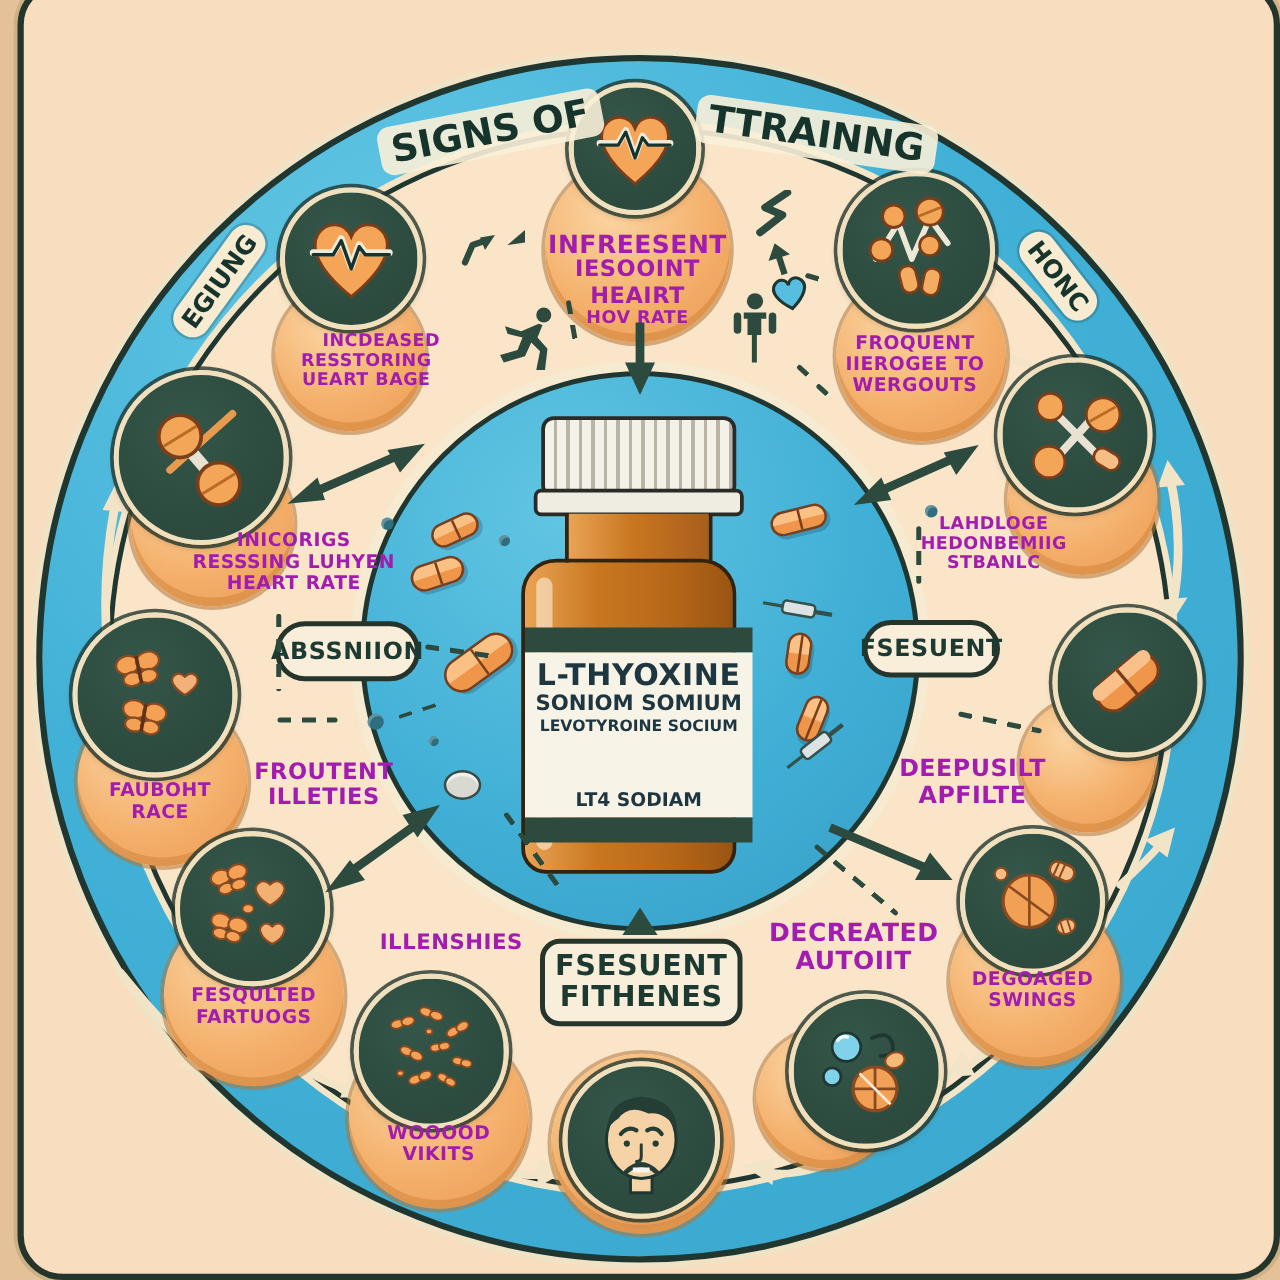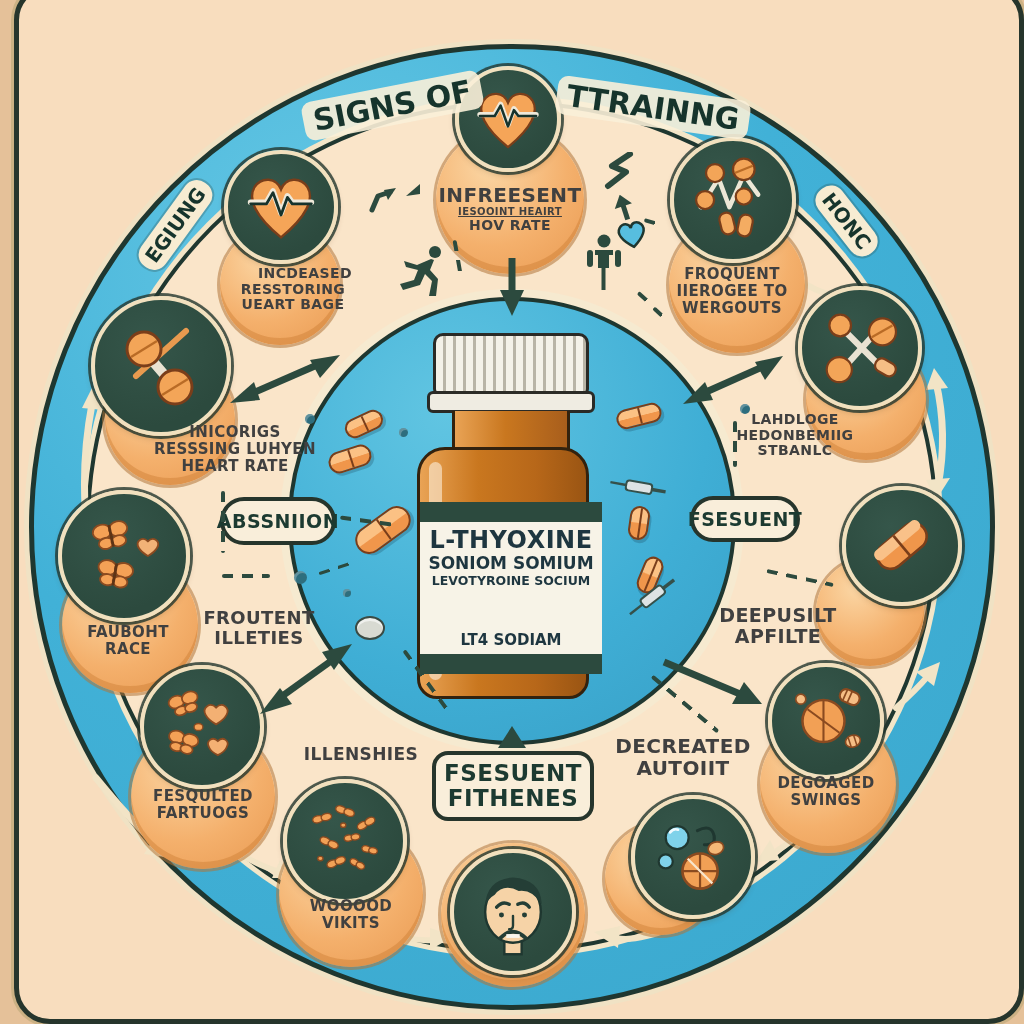--- a/index.html
+++ b/index.html
@@ -6,21 +6,21 @@
   body{width:1024px;height:1024px;background:#E5C199;font-family:"DejaVu Sans",sans-serif;overflow:hidden;}
   .abs{position:absolute;}
   #scene{position:relative;width:1024px;height:1024px;}
   .card{left:14px;top:-16px;width:1000px;height:1030px;background:#F8DDBE;border:5px solid #26352C;border-radius:36px;box-shadow:0 0 0 3px #CBB184;}
   .circle{border-radius:50%;box-sizing:border-box;}
   .big-circle{left:29px;top:44px;width:966px;height:966px;border:5px solid #1F3730;background:radial-gradient(circle at 32% 22%,#66C8E5 0%,#41B1D7 45%,#3AA7CD 100%);box-shadow:0 0 0 5px #F0E2C4;}
   .peach-circle{left:86px;top:101px;width:852px;height:852px;border:4px solid #1F3730;background:#FAE5C9;box-shadow:0 0 0 5px #F3E6C8;}
   .inner-blue{left:288px;top:297px;width:448px;height:448px;border:4px solid #1F3730;background:radial-gradient(circle at 35% 25%,#61C5E2 0%,#3FAED5 60%,#389FC6 100%);box-shadow:0 0 0 8px #F6EAD0;}
   .disc{border-radius:50%;background:radial-gradient(circle at 40% 32%,#35564A,#2C4A3E 70%);border:4px solid #F1E0BE;box-shadow:0 0 0 3px rgba(35,55,46,.8),0 3px 6px rgba(90,50,10,.25);display:flex;align-items:center;justify-content:center;box-sizing:border-box;}
   .coin{border-radius:50%;background:radial-gradient(circle at 36% 28%,#FBD6A4 0%,#F4B06C 55%,#E99A52 100%);box-shadow:inset 0 -7px 0 rgba(195,115,40,.35),0 0 0 3px rgba(176,116,56,.55);}
-  .lbl{position:absolute;text-align:center;font-weight:bold;color:#404040;line-height:1.12;letter-spacing:.4px;text-transform:uppercase;}
+  .lbl{position:absolute;text-align:center;font-weight:bold;color:#a21caf;line-height:1.12;letter-spacing:.4px;text-transform:uppercase;}
   .box{position:absolute;box-sizing:border-box;background:#F9EEDA;border:4px solid #26352C;border-radius:26px;display:flex;flex-direction:column;align-items:center;justify-content:center;font-weight:bold;color:#1C3A31;letter-spacing:.5px;}
   .arc-word{position:absolute;font-weight:bold;color:#16342C;background:rgba(249,240,216,.9);padding:2px 10px;border-radius:10px;white-space:nowrap;}
   .ring-tag{position:absolute;font-weight:bold;color:#16342C;background:#F7ECD2;border-radius:14px;padding:3px 8px;white-space:nowrap;box-shadow:0 0 0 2px rgba(40,60,50,.25);}
   .dash{position:absolute;height:4px;background:repeating-linear-gradient(90deg,#2C4A3E 0 11px,transparent 11px 20px);border-radius:2px;}
   .dot{position:absolute;border-radius:50%;background:#2E6E7E;box-shadow:inset 2px 2px 0 rgba(255,255,255,.25);}
   .pill2{position:absolute;box-sizing:border-box;border:2.5px solid #7A3E1A;border-radius:999px;background:linear-gradient(180deg,#FBC184 0 48%,#F0964B 52%);box-shadow:2px 3px 0 rgba(20,60,80,.25);}
   .pill2:after{content:"";position:absolute;left:50%;top:0;bottom:0;width:2px;background:#7A3E1A;}
   svg{display:block;}
 </style>
 </head>
@@ -111,21 +111,21 @@
   <div class="abs coin" style="left:436px;top:126px;width:148px;height:148px;"></div>
   <div class="abs disc" style="left:455px;top:66px;width:106px;height:106px;">
     <svg width="74" height="74" viewBox="0 0 100 100">
         <path d="M50 88 C18 62 8 40 17 25 C26 12 44 13 50 28 C56 13 74 12 83 25 C92 40 82 62 50 88Z" fill="#F5A558" stroke="#7A3E1A" stroke-width="3"></path>
         <polyline points="12,44 32,44 40,30 50,58 58,36 64,44 88,44" fill="none" stroke="#EFE9DA" stroke-width="7" stroke-linecap="round" stroke-linejoin="round"></polyline>
         <polyline points="12,46 32,46 40,32 50,60 58,38 64,46 88,46" fill="none" stroke="#17332C" stroke-width="3.5" stroke-linecap="round" stroke-linejoin="round"></polyline>
       </svg>
   </div>
   <div class="lbl" style="left:426px;top:184px;width:168px;">
     <div style="font-size:20px;">INFREESENT</div>
-    <div style="font-size:10px;text-decoration:underline;">IESOOINT HEAIRT</div>
+    <div style="font-size:18px;">IESOOINT HEAIRT</div>
     <div style="font-size:14px;">HOV RATE</div>
   </div>
 
   <div class="abs coin" style="left:220px;top:225px;width:120px;height:120px;"></div>
   <div class="abs disc" style="left:224px;top:150px;width:114px;height:114px;">
     <svg width="80" height="80" viewBox="0 0 100 100">
         <path d="M50 88 C18 62 8 40 17 25 C26 12 44 13 50 28 C56 13 74 12 83 25 C92 40 82 62 50 88Z" fill="#F5A558" stroke="#7A3E1A" stroke-width="3"></path>
         <polyline points="12,44 32,44 40,30 50,58 58,36 64,44 88,44" fill="none" stroke="#EFE9DA" stroke-width="7" stroke-linecap="round" stroke-linejoin="round"></polyline>
         <polyline points="12,46 32,46 40,32 50,60 58,38 64,46 88,46" fill="none" stroke="#17332C" stroke-width="3.5" stroke-linecap="round" stroke-linejoin="round"></polyline>
       </svg>

